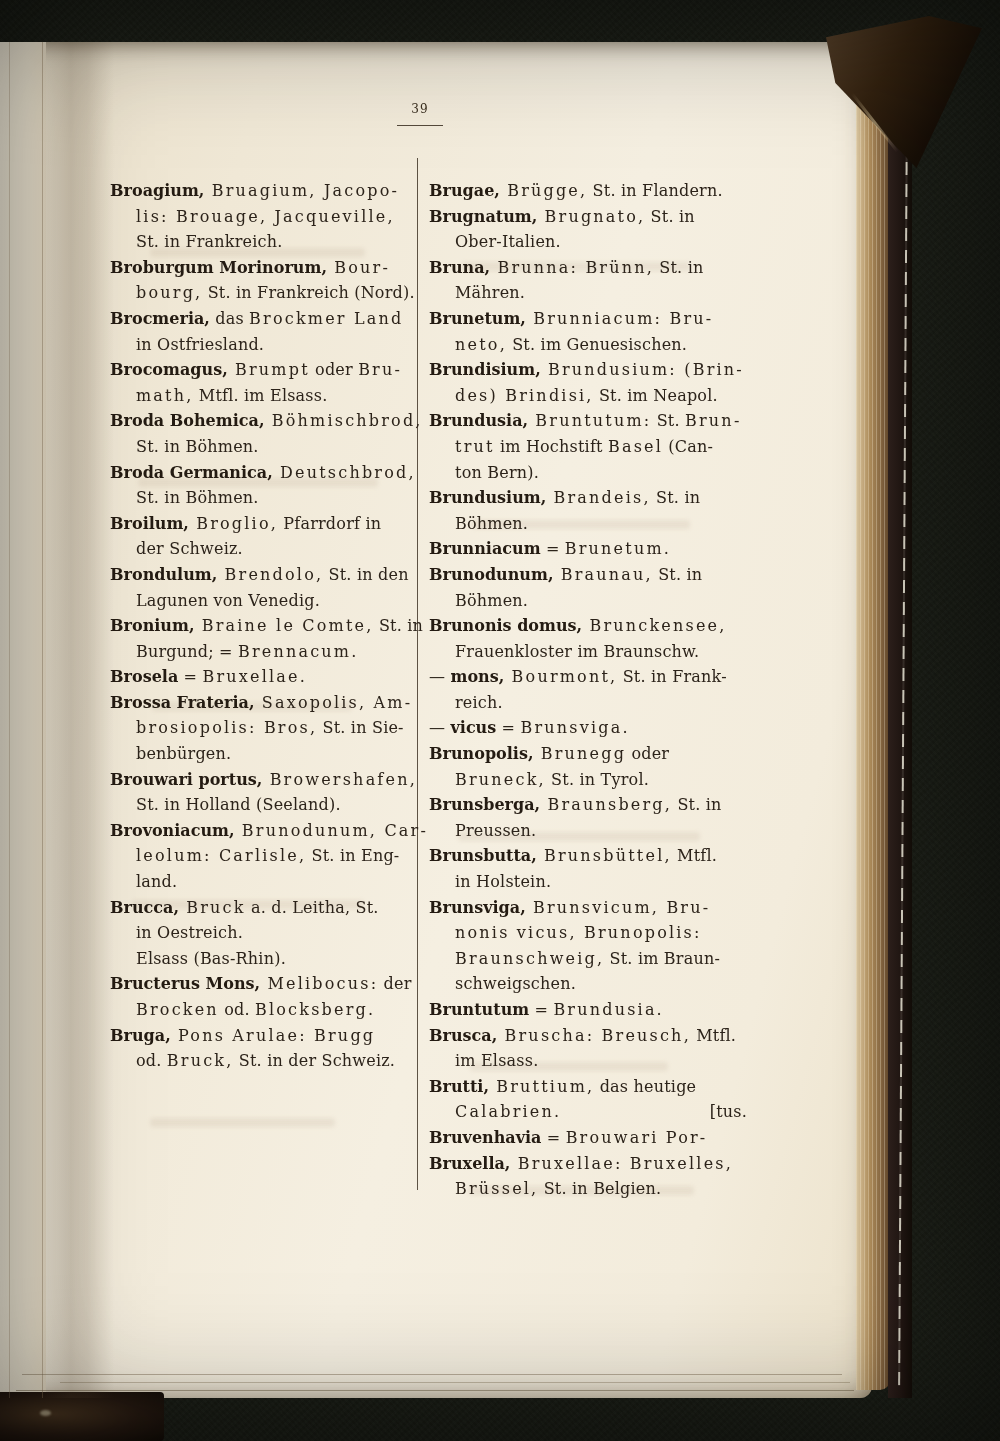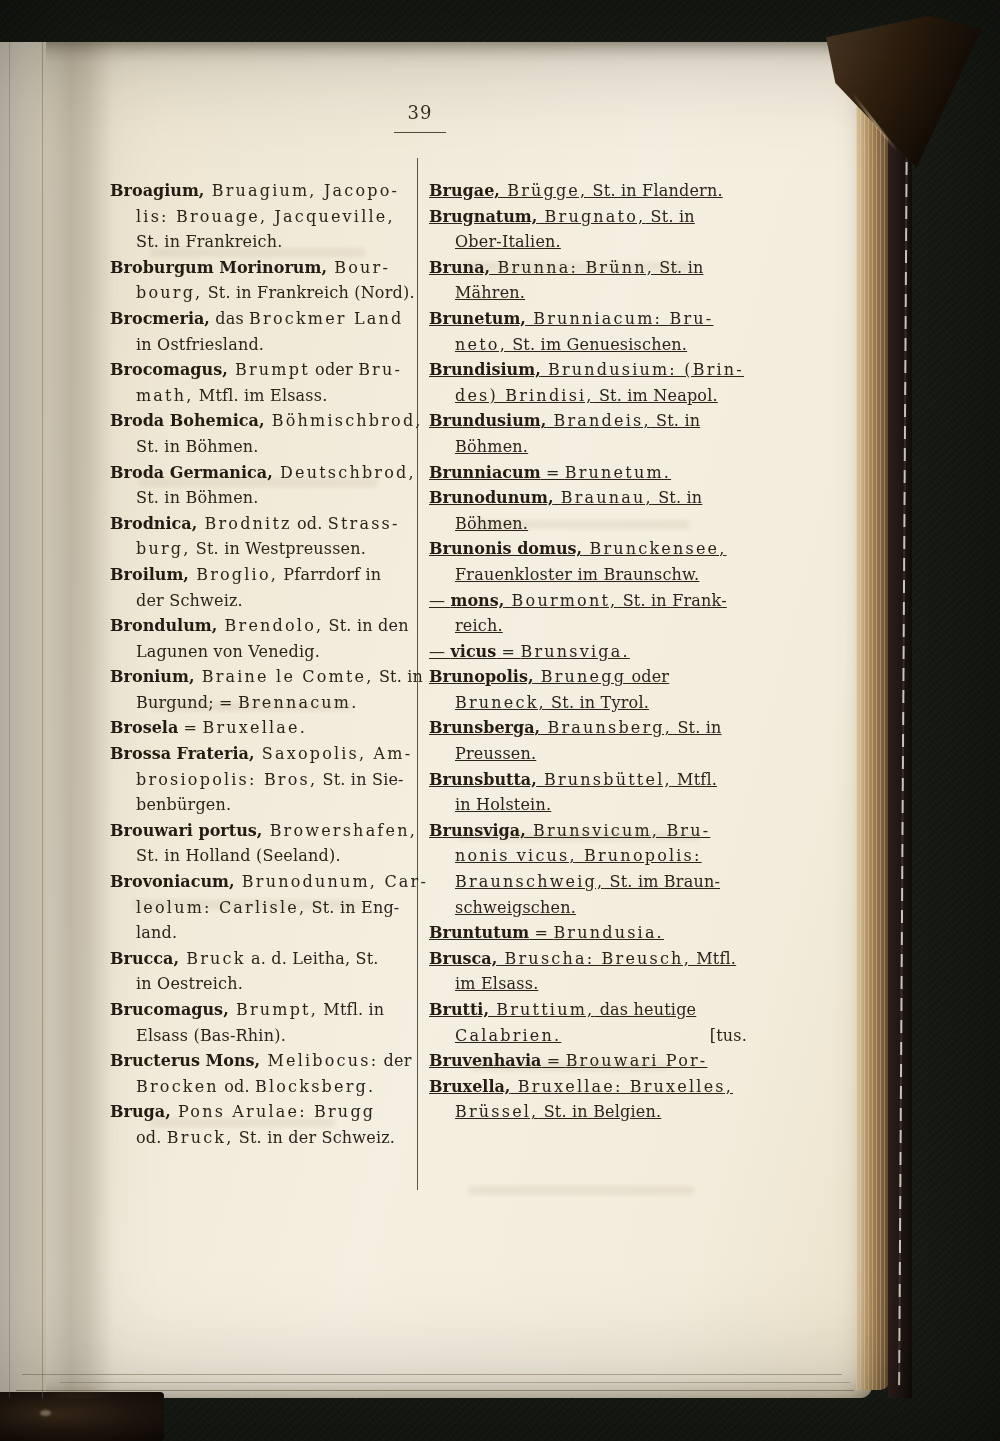--- a/index.html
+++ b/index.html
@@ -74,27 +74,27 @@
   }
   .bottom-line{position:absolute;height:1px;z-index:3;background:rgba(115,98,70,.45);}
   .bl1{left:22px;top:1374px;width:820px;}
   .bl2{left:60px;top:1382px;width:790px;background:rgba(115,98,70,.35);}
   .bl3{left:16px;top:1390px;width:838px;background:rgba(100,85,60,.5);}
 
   
   .ghost{position:absolute;height:9px;border-radius:4px;background:rgba(146,120,88,.11);filter:blur(2px);z-index:2;}
 
   
-  .pagenum{position:absolute;left:372px;top:102px;width:96px;text-align:center;z-index:5;color:#3a2e1f;font-size:18px;}
+  .pagenum{position:absolute;left:372px;top:102px;width:96px;text-align:center;z-index:5;color:#3a2e1f;font-size:12px;}
   .pagenum span{display:inline-block;padding:0 14px 9px 14px;border-bottom:1.5px solid rgba(58,46,31,.85);letter-spacing:1px;}
 
   .textblock{position:absolute;left:0;top:162px;width:872px;z-index:5;}
   .col{position:absolute;top:16px;color:#2c231a;font-size:16px;line-height:25.6px;}
   .col-left{left:110px;width:306px;}
-  .col-right{left:429px;width:318px;text-decoration:underline;}
+  .col-right{left:429px;width:318px;}
   .divider{position:absolute;left:417px;top:-4px;width:1px;height:1032px;background:rgba(50,38,24,.78);}
 
   .entry{margin:0;}
   .line{white-space:nowrap;}
   .line.cont{padding-left:26px;}
   .r-b{font-weight:bold;color:#241b12;}
   .r-g{letter-spacing:2.2px;}
   .r-n{letter-spacing:.2px;}
   .r-e{float:right;letter-spacing:.2px;margin-left:10px;}
 </style>
@@ -158,24 +158,20 @@
         </div>
         <div class="entry">
           <div class="line"><span class="r-b">Broda Bohemica,</span><span class="r-g"> Böhmischbrod,</span></div>
           <div class="line cont"><span class="r-n">St. in Böhmen.</span></div>
         </div>
         <div class="entry">
           <div class="line"><span class="r-b">Broda Germanica,</span><span class="r-g"> Deutschbrod,</span></div>
           <div class="line cont"><span class="r-n">St. in Böhmen.</span></div>
         </div>
         <div class="entry">
-          <div class="line"><span class="r-b">Brodnica,</span><span class="r-g"> Brodnitz</span><span class="r-n"> od. </span><span class="r-g">Strass-</span></div>
-          <div class="line cont"><span class="r-g">burg,</span><span class="r-n"> St. in Westpreussen.</span></div>
-        </div>
-        <div class="entry">
           <div class="line"><span class="r-b">Broilum,</span><span class="r-g"> Broglio,</span><span class="r-n"> Pfarrdorf in</span></div>
           <div class="line cont"><span class="r-n">der Schweiz.</span></div>
         </div>
         <div class="entry">
           <div class="line"><span class="r-b">Brondulum,</span><span class="r-g"> Brendolo,</span><span class="r-n"> St. in den</span></div>
           <div class="line cont"><span class="r-n">Lagunen von Venedig.</span></div>
         </div>
         <div class="entry">
           <div class="line"><span class="r-b">Bronium,</span><span class="r-g"> Braine le Comte,</span><span class="r-n"> St. in</span></div>
           <div class="line cont"><span class="r-n">Burgund; = </span><span class="r-g">Brennacum.</span></div>
@@ -195,21 +191,20 @@
         <div class="entry">
           <div class="line"><span class="r-b">Brovoniacum,</span><span class="r-g"> Brunodunum, Car-</span></div>
           <div class="line cont"><span class="r-g">leolum: Carlisle,</span><span class="r-n"> St. in Eng-</span></div>
           <div class="line cont"><span class="r-n">land.</span></div>
         </div>
         <div class="entry">
           <div class="line"><span class="r-b">Brucca,</span><span class="r-g"> Bruck</span><span class="r-n"> a. d. Leitha, St.</span></div>
           <div class="line cont"><span class="r-n">in Oestreich.</span></div>
         </div>
         <div class="entry">
-          <div class="line"><span class="r-b">Brucomagus,</span><span class="r-g"> Brumpt,</span><span class="r-n"> Mtfl. in</span></div>
           <div class="line cont"><span class="r-n">Elsass (Bas-Rhin).</span></div>
         </div>
         <div class="entry">
           <div class="line"><span class="r-b">Bructerus Mons,</span><span class="r-g"> Melibocus:</span><span class="r-n"> der</span></div>
           <div class="line cont"><span class="r-g">Brocken</span><span class="r-n"> od. </span><span class="r-g">Blocksberg.</span></div>
         </div>
         <div class="entry">
           <div class="line"><span class="r-b">Bruga,</span><span class="r-g"> Pons Arulae: Brugg</span></div>
           <div class="line cont"><span class="r-n">od. </span><span class="r-g">Bruck,</span><span class="r-n"> St. in der Schweiz.</span></div>
         </div>
@@ -226,20 +221,25 @@
           <div class="line"><span class="r-b">Bruna,</span><span class="r-g"> Brunna: Brünn,</span><span class="r-n"> St. in</span></div>
           <div class="line cont"><span class="r-n">Mähren.</span></div>
         </div>
         <div class="entry">
           <div class="line"><span class="r-b">Brunetum,</span><span class="r-g"> Brunniacum: Bru-</span></div>
           <div class="line cont"><span class="r-g">neto,</span><span class="r-n"> St. im Genuesischen.</span></div>
         </div>
         <div class="entry">
           <div class="line"><span class="r-b">Brundisium,</span><span class="r-g"> Brundusium: (Brin-</span></div>
           <div class="line cont"><span class="r-g">des) Brindisi,</span><span class="r-n"> St. im Neapol.</span></div>
+        </div>
+        <div class="entry">
+          <div class="line"><span class="r-b">Brundusia,</span><span class="r-g"> Bruntutum:</span><span class="r-n"> St. </span><span class="r-g">Brun-</span></div>
+          <div class="line cont"><span class="r-g">trut</span><span class="r-n"> im Hochstift </span><span class="r-g">Basel</span><span class="r-n"> (Can-</span></div>
+          <div class="line cont"><span class="r-n">ton Bern).</span></div>
         </div>
         <div class="entry">
           <div class="line"><span class="r-b">Brundusium,</span><span class="r-g"> Brandeis,</span><span class="r-n"> St. in</span></div>
           <div class="line cont"><span class="r-n">Böhmen.</span></div>
         </div>
         <div class="entry">
           <div class="line"><span class="r-b">Brunniacum</span><span class="r-n"> = </span><span class="r-g">Brunetum.</span></div>
         </div>
         <div class="entry">
           <div class="line"><span class="r-b">Brunodunum,</span><span class="r-g"> Braunau,</span><span class="r-n"> St. in</span></div>

